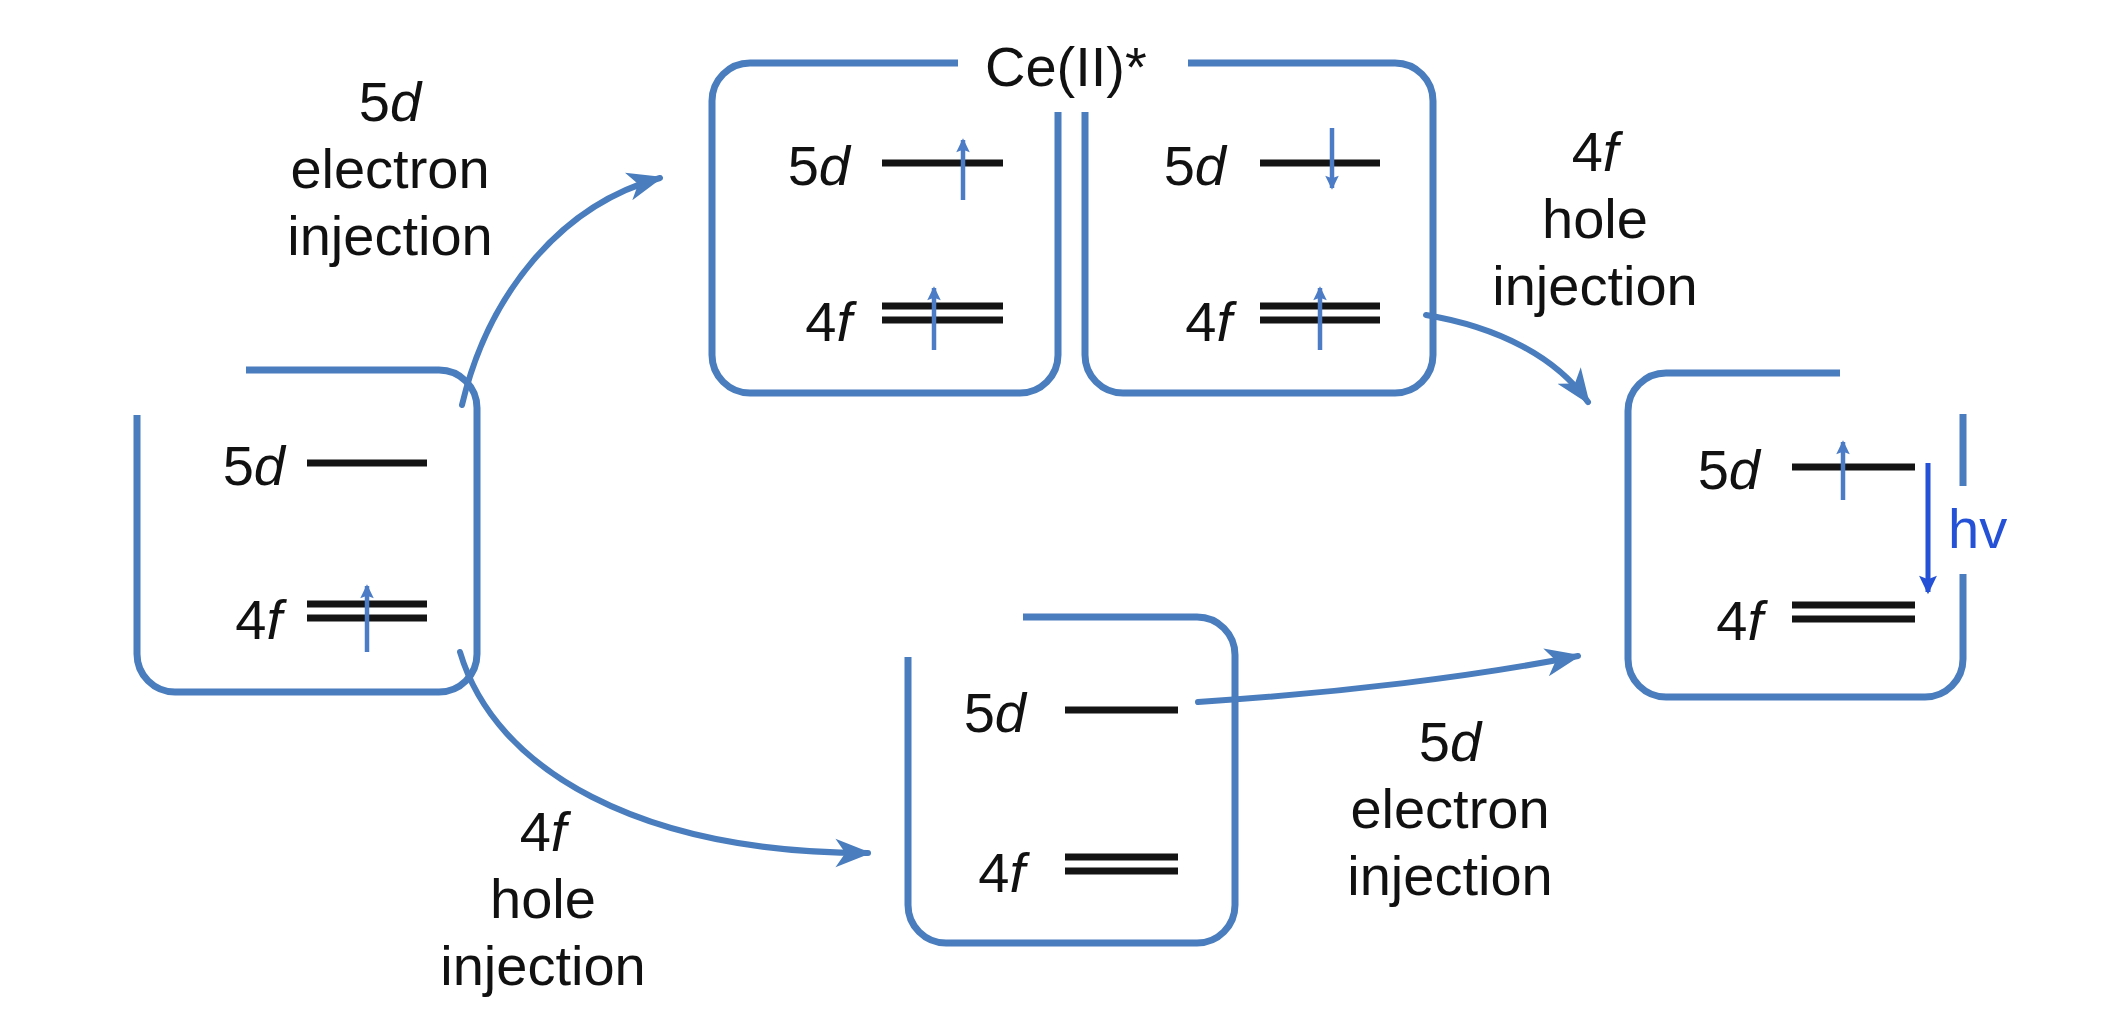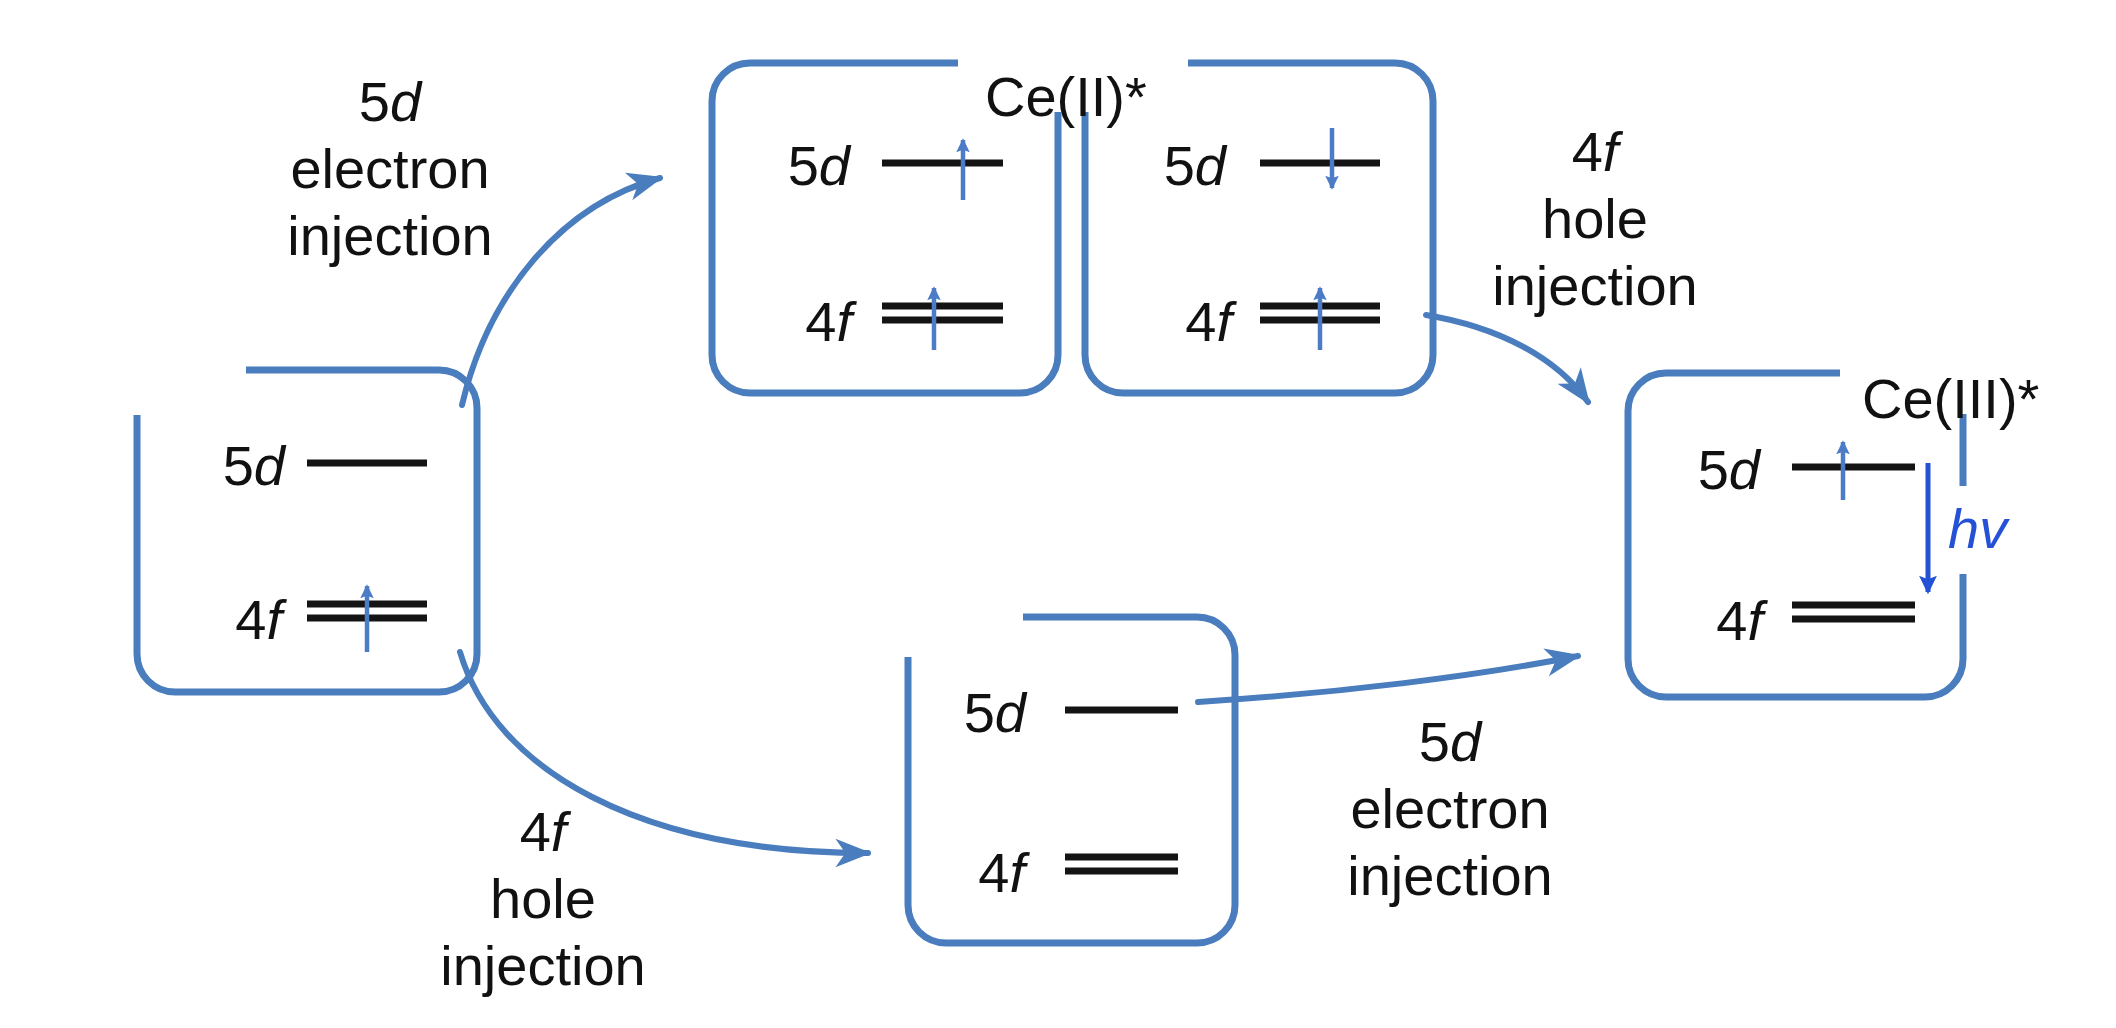--- a/index.html
+++ b/index.html
@@ -19,25 +19,25 @@
   .overlay{position:absolute;left:0;top:0;width:2116px;height:1028px;}
   .box-outline{fill:none;stroke:var(--box_blue);stroke-width:7;}
   .patch{fill:var(--background);stroke:none;}
   .lvl{stroke:var(--line_black);stroke-width:7;stroke-linecap:butt;}
   .curve{fill:none;stroke:var(--box_blue);stroke-width:6;stroke-linecap:round;}
   .spin{fill:none;stroke:var(--spin_blue);stroke-width:4.5;}
   .photon{fill:none;stroke:var(--photon_blue);stroke-width:5;}
   .mk-big{fill:var(--box_blue);}
   .mk-spin{fill:var(--spin_blue);}
   .mk-photon{fill:var(--photon_blue);}
-  .lbl{position:absolute;font-size:56px;line-height:62px;white-space:nowrap;color:var(--text_black);margin-top:30px;}
+  .lbl{position:absolute;font-size:56px;line-height:62px;white-space:nowrap;color:var(--text_black);}
   .orb{position:absolute;font-size:56px;line-height:62px;text-align:right;white-space:nowrap;color:var(--text_black);}
   .orb i,.pline i{font-style:italic;}
   .proc{position:absolute;width:320px;text-align:center;font-size:56px;line-height:67px;color:var(--text_black);}
-  .hv-lbl{position:absolute;font-size:56px;line-height:58px;font-style:italic;color:var(--photon_blue);font-weight:500;}
+  .hv-lbl{position:absolute;font-size:56px;line-height:58px;color:var(--photon_blue);font-weight:500;}
 </style>
 </head>
 <body>
 
 <div class="canvas">
 
   <svg class="overlay" viewBox="0 0 2116 1028">
     <defs>
       <marker id="headBig" viewBox="0 0 12 10" refX="10.5" refY="5" markerWidth="6.2" markerHeight="5.4" orient="auto">
         <path class="mk-big" d="M0,0.4 L11.6,5 L0,9.6 L3.2,5 z"></path>
@@ -91,21 +91,20 @@
 
     <line class="photon" x1="1928" y1="463" x2="1928" y2="592" marker-end="url(#headPhoton)"></line>
 
     <path class="curve" d="M 462,405 C 488,295 560,205 660,178" marker-end="url(#headBig)"></path>
     <path class="curve" d="M 460,652 C 495,770 640,853 868,853" marker-end="url(#headBig)"></path>
     <path class="curve" d="M 1426,315 C 1498,327 1556,357 1588,402" marker-end="url(#headBig)"></path>
     <path class="curve" d="M 1198,702 C 1340,693 1478,676 1578,656" marker-end="url(#headBig)"></path>
   </svg>
 
   <div class="lbl" style="left:985px;top:36px;">Ce(II)*</div>
-  <div class="lbl" style="left:1862px;top:338px;">Ce(III)*</div>
 
   <div class="orb" style="left:160px;top:435px;width:125px;"><span>5</span><i>d</i></div>
   <div class="orb" style="left:160px;top:589px;width:122px;"><span>4</span><i>f</i></div>
 
   <div class="orb" style="left:730px;top:135px;width:120px;"><span>5</span><i>d</i></div>
   <div class="orb" style="left:732px;top:291px;width:120px;"><span>4</span><i>f</i></div>
 
   <div class="orb" style="left:1106px;top:135px;width:120px;"><span>5</span><i>d</i></div>
   <div class="orb" style="left:1112px;top:291px;width:120px;"><span>4</span><i>f</i></div>
 

